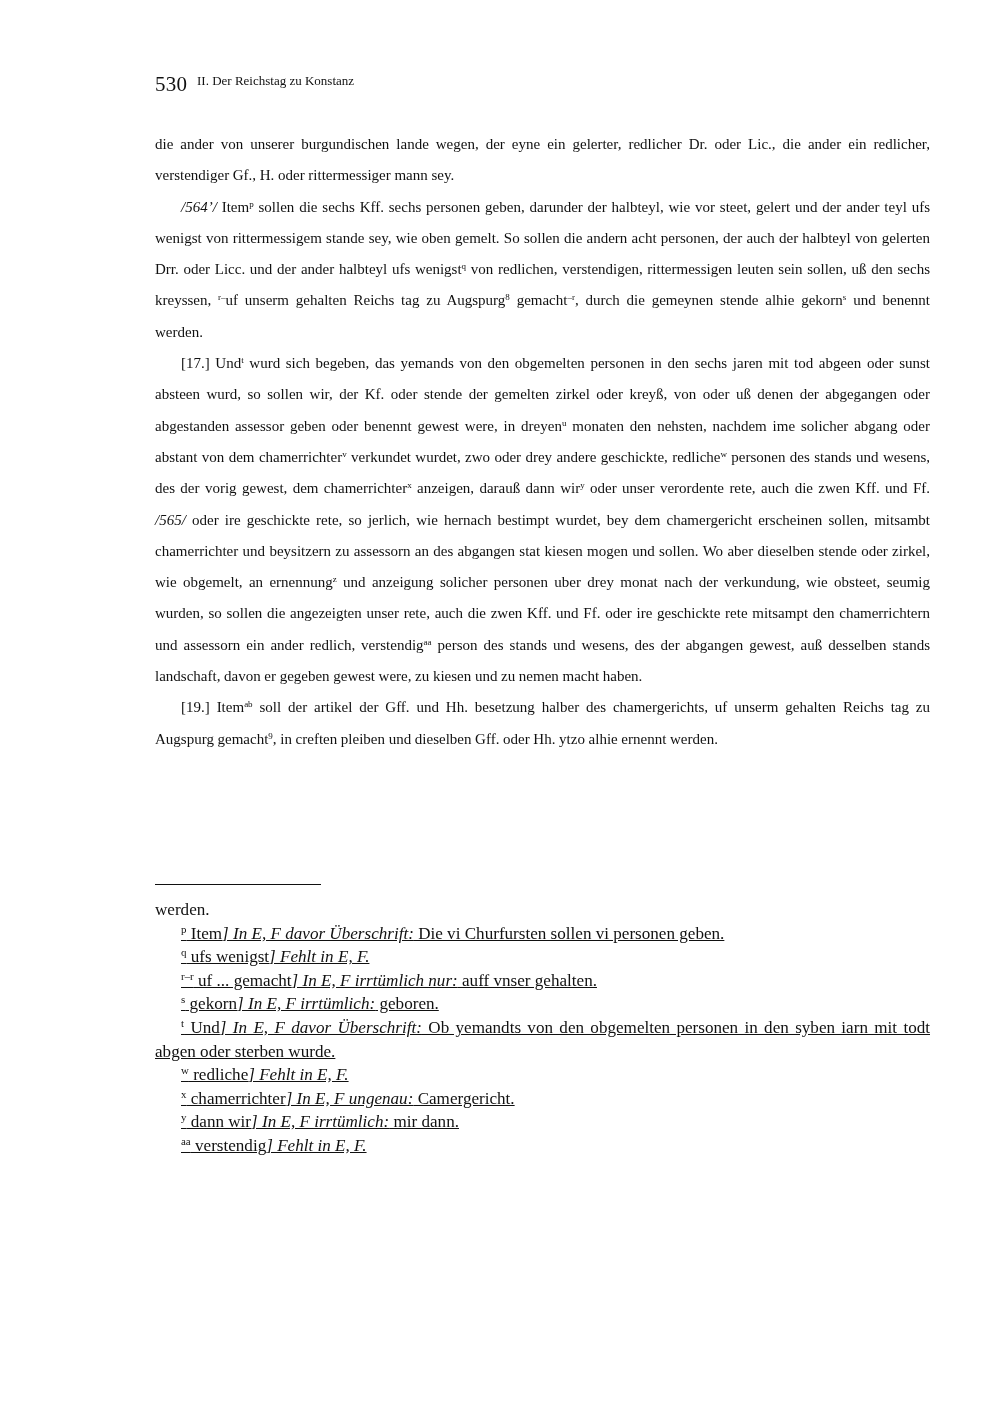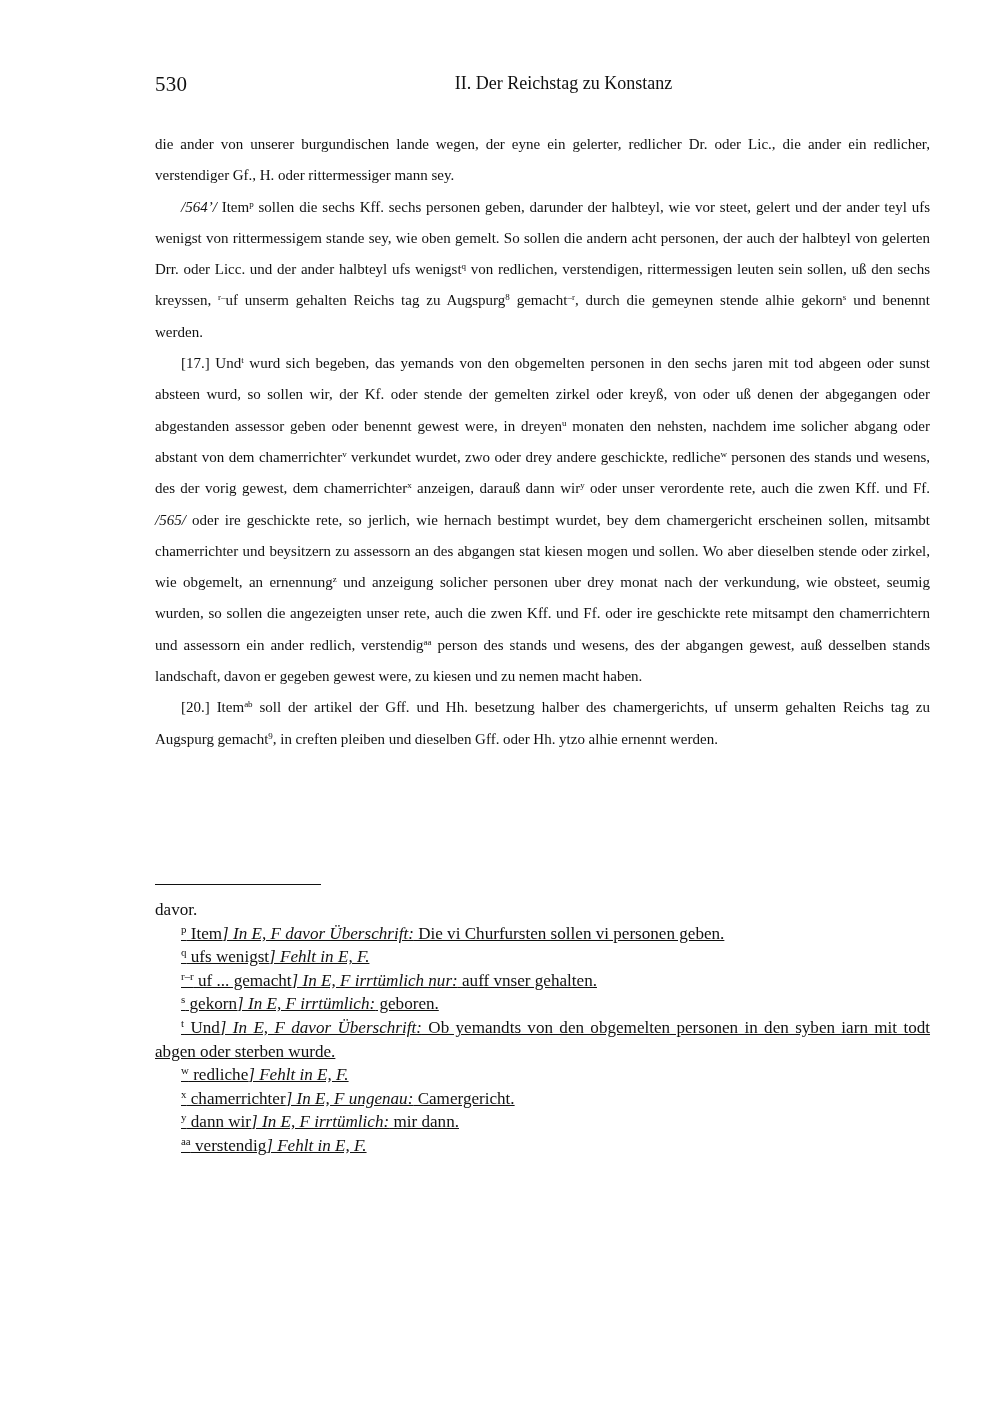--- a/index.html
+++ b/index.html
@@ -40,22 +40,21 @@
     left: 0;
     top: 0;
     font-size: 21px;
     letter-spacing: .2px;
   }
   .runhead .title {
     position: absolute;
     left: 0;
     right: 0;
     top: 1px;
-    text-align: center;
-    font-size: 18px;
+    font-size: 13px;
     padding-left: 42px;
   }
 
   
   .body-block {
     margin-top: 17px;
     width: 775px;
   }
   p.para {
     margin: 0;
@@ -147,29 +146,29 @@
 
     <div class="runhead">
       <div class="folio">530</div>
       <div class="title">II. Der Reichstag zu Konstanz</div>
     </div>
 
     <div class="body-block">
         <p class="para">die ander von unserer burgundischen lande wegen, der eyne ein gelerter, redlicher Dr. oder Lic., die ander ein redlicher, verstendiger Gf., H. oder rittermessiger mann sey.</p>
         <p class="para indent"><span class="folionum">/564’/</span> Item<sup>p</sup> sollen die sechs Kff. sechs personen geben, darunder der halbteyl, wie vor steet, gelert und der ander teyl ufs wenigst von rittermessigem stande sey, wie oben gemelt. So sollen die andern acht personen, der auch der halbteyl von gelerten Drr. oder Licc. und der ander halbteyl ufs wenigst<sup>q</sup> von redlichen, verstendigen, rittermessigen leuten sein sollen, uß den sechs kreyssen, <sup>r–</sup>uf unserm gehalten Reichs tag zu Augspurg<sup>8</sup> gemacht<sup>–r</sup>, durch die gemeynen stende alhie gekorn<sup>s</sup> und benennt werden.</p>
         <p class="para indent"><span class="secnum">[17.]</span> Und<sup>t</sup> wurd sich begeben, das yemands von den obgemelten personen in den sechs jaren mit tod abgeen oder sunst absteen wurd, so sollen wir, der Kf. oder stende der gemelten zirkel oder kreyß, von oder uß denen der abgegangen oder abgestanden assessor geben oder benennt gewest were, in dreyen<sup>u</sup> monaten den nehsten, nachdem ime solicher abgang oder abstant von dem chamerrichter<sup>v</sup> verkundet wurdet, zwo oder drey andere geschickte, redliche<sup>w</sup> personen des stands und wesens, des der vorig gewest, dem chamerrichter<sup>x</sup> anzeigen, darauß dann wir<sup>y</sup> oder unser verordente rete, auch die zwen Kff. und Ff. <span class="folionum">/565/</span> oder ire geschickte rete, so jerlich, wie hernach bestimpt wurdet, bey dem chamergericht erscheinen sollen, mitsambt chamerrichter und beysitzern zu assessorn an des abgangen stat kiesen mogen und sollen. Wo aber dieselben stende oder zirkel, wie obgemelt, an ernennung<sup>z</sup> und anzeigung solicher personen uber drey monat nach der verkundung, wie obsteet, seumig wurden, so sollen die angezeigten unser rete, auch die zwen Kff. und Ff. oder ire geschickte rete mitsampt den chamerrichtern und assessorn ein ander redlich, verstendig<sup>aa</sup> person des stands und wesens, des der abgangen gewest, auß desselben stands landschaft, davon er gegeben gewest were, zu kiesen und zu nemen macht haben.</p>
-        <p class="para indent"><span class="secnum">[20.]</span> Item<sup>ab</sup> soll der artikel der Gff. und Hh. besetzung halber des chamergerichts, uf unserm gehalten Reichs tag zu Augspurg gemacht<sup>9</sup>, in creften pleiben und dieselben Gff. oder Hh. ytzo alhie ernennt werden.</p>
+        <p class="para indent"><span class="secnum">[19.]</span> Item<sup>ab</sup> soll der artikel der Gff. und Hh. besetzung halber des chamergerichts, uf unserm gehalten Reichs tag zu Augspurg gemacht<sup>9</sup>, in creften pleiben und dieselben Gff. oder Hh. ytzo alhie ernennt werden.</p>
       </div>
 
   </div>
 
   <div class="fn-zone" id="fn-var-zone" style="top:884px;">
     <hr class="rule rule-var">
     <div class="fn-var">
-        <p class="cont">davor.</p>
+        <p class="cont">werden.</p>
         <p class="hang"><span class="fnmark">p</span> Item<span class="it">] In E, F davor Überschrift:</span> Die vi Churfursten sollen vi personen geben.</p>
         <p class="hang"><span class="fnmark">q</span> ufs wenigst<span class="it">] Fehlt in E, F.</span></p>
         <p class="hang"><span class="fnmark">r–r</span> uf ... gemacht<span class="it">] In E, F irrtümlich nur:</span> auff vnser gehalten.</p>
         <p class="hang"><span class="fnmark">s</span> gekorn<span class="it">] In E, F irrtümlich:</span> geboren.</p>
         <p class="hang"><span class="fnmark">t</span> Und<span class="it">] In E, F davor Überschrift:</span> Ob yemandts von den obgemelten personen in den syben iarn mit todt abgen oder sterben wurde.</p>
         <p class="hang"><span class="fnmark">w</span> redliche<span class="it">] Fehlt in E, F.</span></p>
         <p class="hang"><span class="fnmark">x</span> chamerrichter<span class="it">] In E, F ungenau:</span> Camergericht.</p>
         <p class="hang"><span class="fnmark">y</span> dann wir<span class="it">] In E, F irrtümlich:</span> mir dann.</p>
         <p class="hang"><span class="fnmark">aa</span> verstendig<span class="it">] Fehlt in E, F.</span></p>
         <p class="hang"><span class="fnmark">z</span> ernennung<span class="it">] In E, F:</span> ernewerung.</p>

